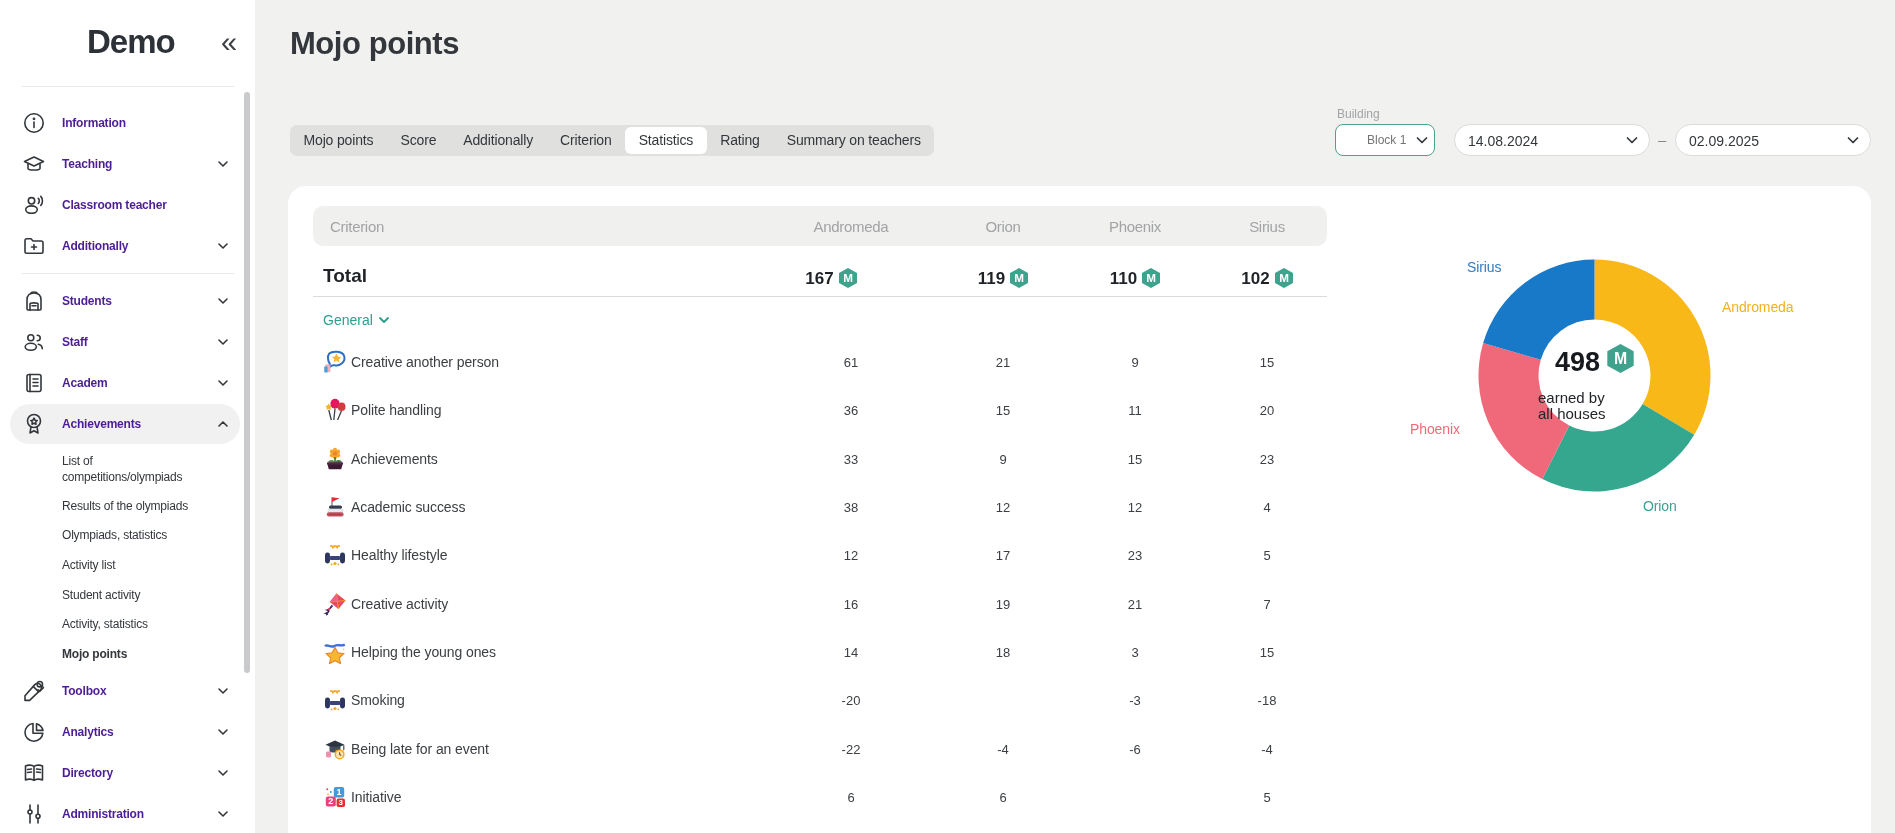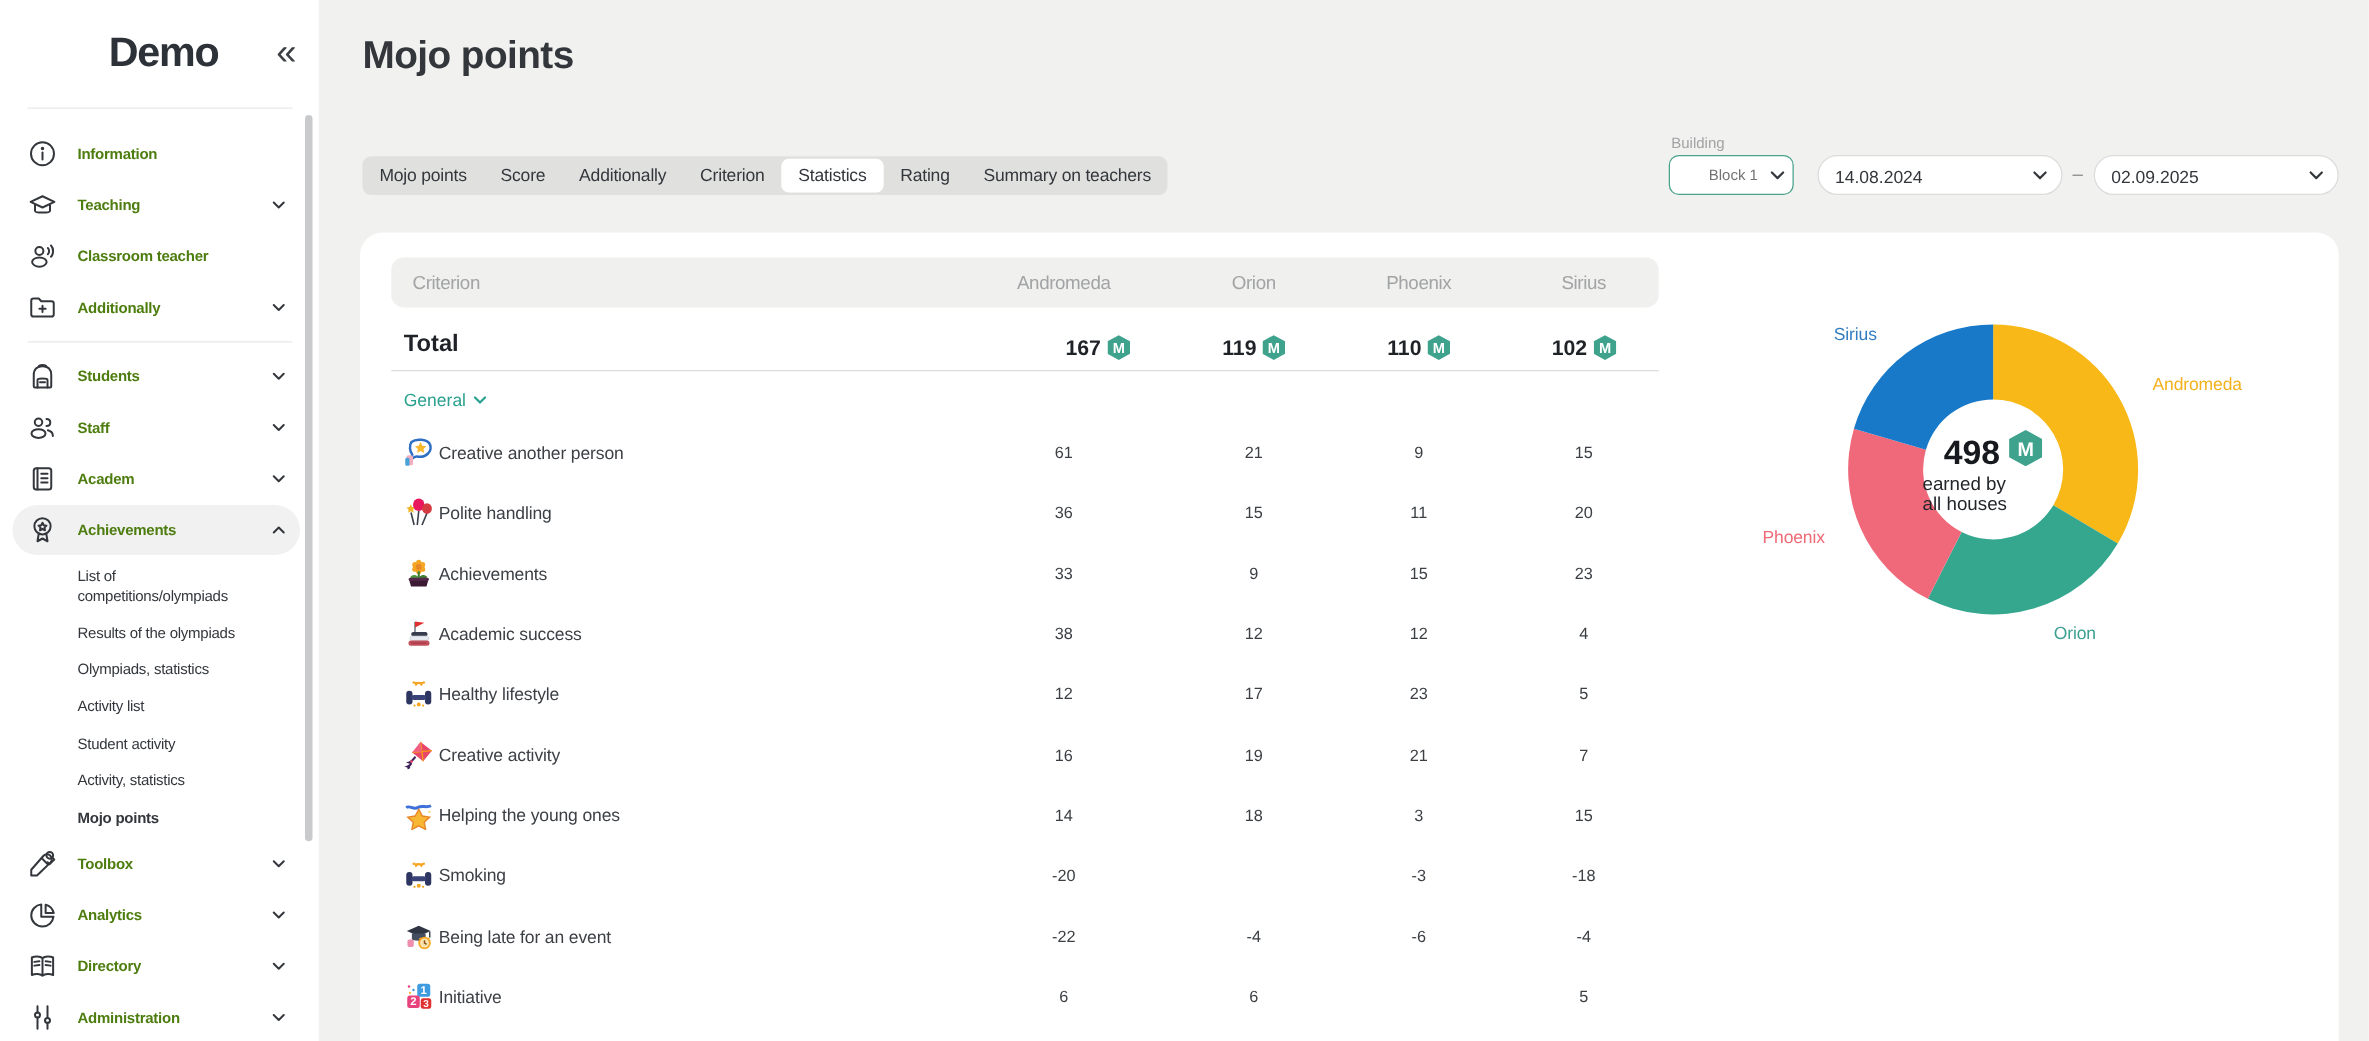--- a/index.html
+++ b/index.html
@@ -5,21 +5,21 @@
 * { margin:0; padding:0; box-sizing:border-box; }
 html,body { width:1895px; height:833px; overflow:hidden; }
 body { font-family:"Liberation Sans", sans-serif; background:#f1f1f0; position:relative; color:#3a3a3a; }
 
 #sidebar { position:absolute; left:0; top:0; width:255px; height:833px; background:#fff; }
 #demo { position:absolute; left:87px; top:23px; font-size:33px; font-weight:bold; color:#2d3138; letter-spacing:-1px; }
 #collapse { position:absolute; left:221px; top:26px; font-size:29px; color:#3c4045; }
 .divider { position:absolute; left:22px; width:212px; height:1px; background:#e8e8e8; }
 .nav { position:absolute; left:0; width:255px; height:41px; }
 .nav .ic { position:absolute; left:22px; top:50%; transform:translateY(-50%); width:24px; height:24px; }
-.nav .lb { position:absolute; left:62px; top:50%; transform:translateY(-50%); font-size:12px; letter-spacing:-0.2px; font-weight:bold; color:#4d7c0f; }
+.nav .lb { position:absolute; left:62px; top:50%; transform:translateY(-50%); font-size:12px; letter-spacing:-0.2px; font-weight:bold; color:#4c1d95; }
 .nav .ch { position:absolute; right:26px; top:50%; transform:translateY(-50%); width:12px; height:12px; }
 .sub { position:absolute; left:62px; font-size:12px; letter-spacing:-0.2px; color:#33373c; }
 #hl { position:absolute; left:10px; top:404px; width:230px; height:40px; background:#f1f1f1; border-radius:20px; }
 #sbthumb { position:absolute; left:244px; top:92px; width:6px; height:581px; background:#c9cacb; border-radius:3px; }
 svg.icn { stroke:#33373c; stroke-width:1.6; fill:none; stroke-linecap:round; stroke-linejoin:round; }
 
 #h1 { position:absolute; left:290px; top:26px; font-size:31px; font-weight:bold; color:#33373c; letter-spacing:-0.45px; }
 #tabs { position:absolute; left:290px; top:125px; height:31px; background:#e0e0df; border-radius:7px; display:flex; align-items:center; }
 .tab { font-size:14px; letter-spacing:-0.15px; color:#33373c; padding:0 13.5px; height:27px; line-height:27px; border-radius:6px; white-space:nowrap; }
 .tab.active { background:#fff; }
@@ -41,21 +41,21 @@
 #general { position:absolute; left:323px; top:312px; font-size:14px; color:#2aa08e; display:flex; align-items:center; gap:5px; }
 #rows { position:absolute; left:313px; top:338px; width:1014px; }
 .row { position:relative; height:48.3px; }
 .row .icon { position:absolute; left:10px; top:50%; transform:translateY(-50%); width:24px; height:24px; }
 .row .name { position:absolute; left:38px; top:50%; transform:translateY(-50%); font-size:14px; letter-spacing:-0.1px; color:#3c4045; }
 .cell { position:absolute; top:50%; transform:translateY(-50%); width:160px; text-align:center; font-size:13px; color:#3c4045; }
 
 #donut { position:absolute; left:1464px; top:245px; }
 #dcenter { position:absolute; left:1538px; top:319px; width:113px; height:113px; text-align:left; }
 #d498 { font-size:27px; font-weight:bold; color:#16191d; display:flex; align-items:center; justify-content:center; gap:7px; margin-top:25px; }
-#dsub { font-size:15px; color:#22262a; line-height:15.5px; margin-top:0; }
+#dsub { font-size:15px; color:#22262a; line-height:15.5px; margin-top:10px; }
 .dlabel { position:absolute; font-size:14px; letter-spacing:-0.1px; }
 </style>
 </head>
 <body>
 <div id="sidebar">
   <div id="demo">Demo</div>
   <div id="collapse">«</div>
   <div class="divider" style="top:86px"></div>
   <div class="divider" style="top:273px"></div>
   <div id="hl"></div>
@@ -220,21 +220,21 @@
 <div id="card"></div>
 <div id="thead">
   <div class="hcell" style="left:17px">Criterion</div>
   <div class="hcell" style="left:458px;width:160px;text-align:center">Andromeda</div>
   <div class="hcell" style="left:610px;width:160px;text-align:center">Orion</div>
   <div class="hcell" style="left:742px;width:160px;text-align:center">Phoenix</div>
   <div class="hcell" style="left:874px;width:160px;text-align:center">Sirius</div>
 </div>
 <div id="totalrow">
   <div class="tl">Total</div>
-  <div class="tv" style="left:485px">167 <span class="mb"><svg width="18" height="20" viewBox="0 0 20 22">
+  <div class="tv" style="left:438px">167 <span class="mb"><svg width="18" height="20" viewBox="0 0 20 22">
           <polygon points="10,0 20,5.5 20,16.5 10,22 0,16.5 0,5.5" fill="#3ea28d"></polygon>
           <text x="10" y="15.5" text-anchor="middle" font-size="13" font-weight="bold" fill="#fff" font-family="Liberation Sans">M</text>
         </svg></span></div>
   <div class="tv" style="left:610px">119 <span class="mb"><svg width="18" height="20" viewBox="0 0 20 22">
           <polygon points="10,0 20,5.5 20,16.5 10,22 0,16.5 0,5.5" fill="#3ea28d"></polygon>
           <text x="10" y="15.5" text-anchor="middle" font-size="13" font-weight="bold" fill="#fff" font-family="Liberation Sans">M</text>
         </svg></span></div>
   <div class="tv" style="left:742px">110 <span class="mb"><svg width="18" height="20" viewBox="0 0 20 22">
           <polygon points="10,0 20,5.5 20,16.5 10,22 0,16.5 0,5.5" fill="#3ea28d"></polygon>
           <text x="10" y="15.5" text-anchor="middle" font-size="13" font-weight="bold" fill="#fff" font-family="Liberation Sans">M</text>

